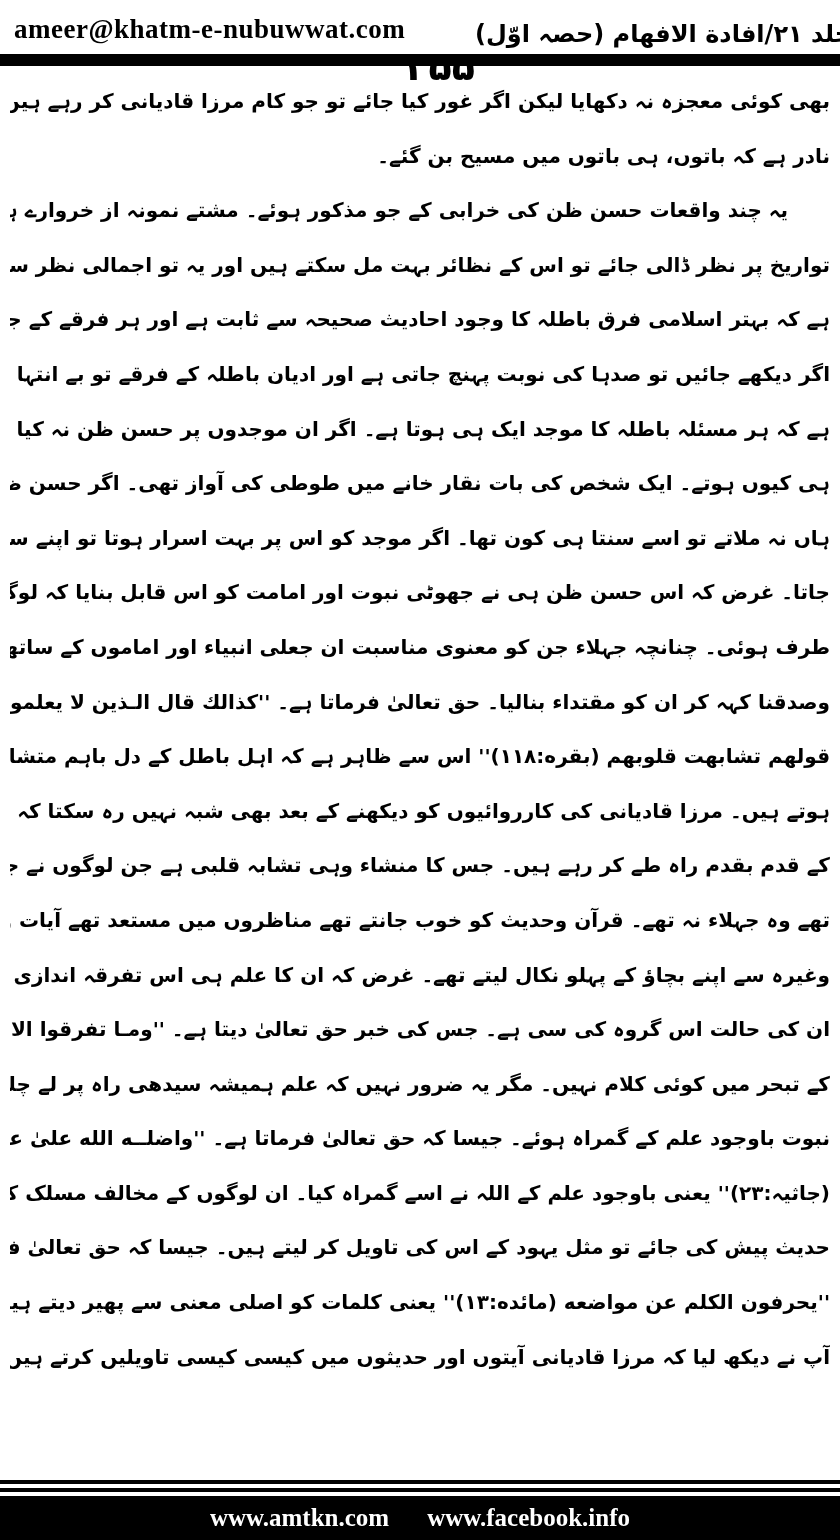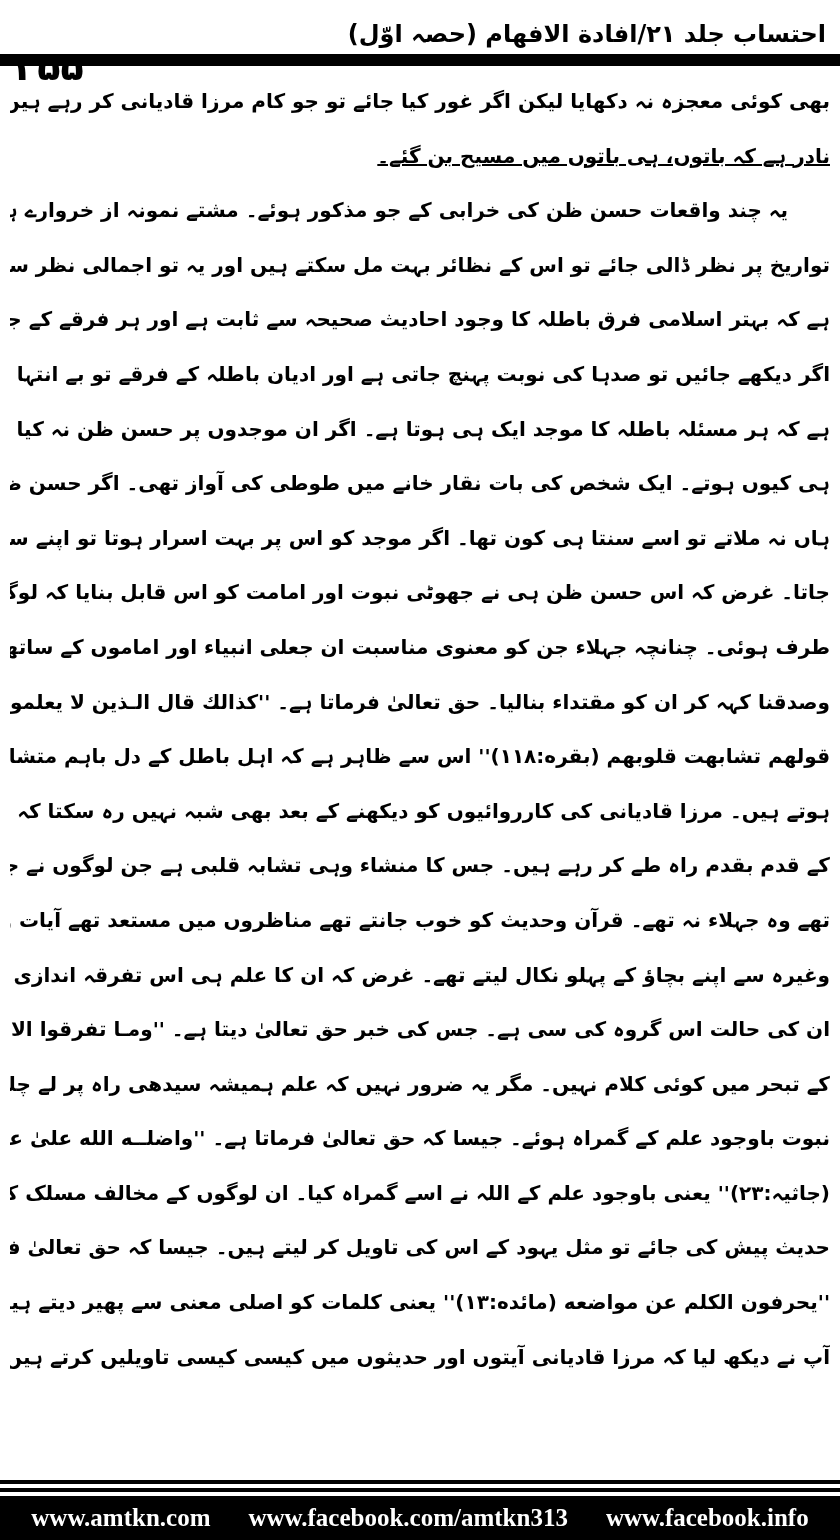--- a/index.html
+++ b/index.html
@@ -64,21 +64,20 @@
     height: 54.6px;
     line-height: 54.6px;
     text-align: justify;
     text-align-last: justify;
     overflow: hidden;
     white-space: nowrap;
   }
   .line.end {
     text-align: right;
     text-align-last: right;
-    text-decoration: underline;
   }
   .line.start {
     padding-right: 42px;
   }
   
   .footer {
     position: absolute;
     left: 0;
     right: 0;
     bottom: 0;
@@ -103,20 +102,21 @@
     font-size: 25px;
     white-space: nowrap;
   }
 </style>
 </head>
 <body>
 
 <div class="page">
 
   <div class="header">
+    <span class="email">ameer@khatm-e-nubuwwat.com</span>
     <span class="pagenum">۲۵۵</span>
     <span class="title">احتساب جلد ۲۱/افادة الافهام (حصہ اوّل)</span>
   </div>
 
   <div class="rule-thick"></div>
 
   <div class="body-text">
       <div class="line full">بھی کوئی معجزہ نہ دکھایا لیکن اگر غور کیا جائے تو جو کام مرزا قادیانی کر رہے ہیں۔ اس سے بھی زیادہ</div>
       <div class="line end">نادر ہے کہ باتوں، ہی باتوں میں مسیح بن گئے۔</div>
       <div class="line start">یہ چند واقعات حسن ظن کی خرابی کے جو مذکور ہوئے۔ مشتے نمونہ از خروارے ہیں۔ اگر</div>
@@ -141,18 +141,17 @@
       <div class="line full">حدیث پیش کی جائے تو مثل یہود کے اس کی تاویل کر لیتے ہیں۔ جیسا کہ حق تعالیٰ فرماتا ہے۔</div>
       <div class="line full">''یحرفون الکلم عن مواضعه (مائده:۱۳)'' یعنی کلمات کو اصلی معنی سے پھیر دیتے ہیں۔</div>
       <div class="line full">آپ نے دیکھ لیا کہ مرزا قادیانی آیتوں اور حدیثوں میں کیسی کیسی تاویلیں کرتے ہیں۔ جن کو</div>
     </div>
 
   <div class="footer">
     <div class="rule-thin"></div>
     <div class="rule-thin"></div>
     <div class="footer-bar">
         <span class="url">www.amtkn.com</span>
-        <span class="url">www.facebook.com/amtkn313</span>
         <span class="url">www.facebook.info</span>
       </div>
   </div>
 
 </div>
 
 </body></html>

